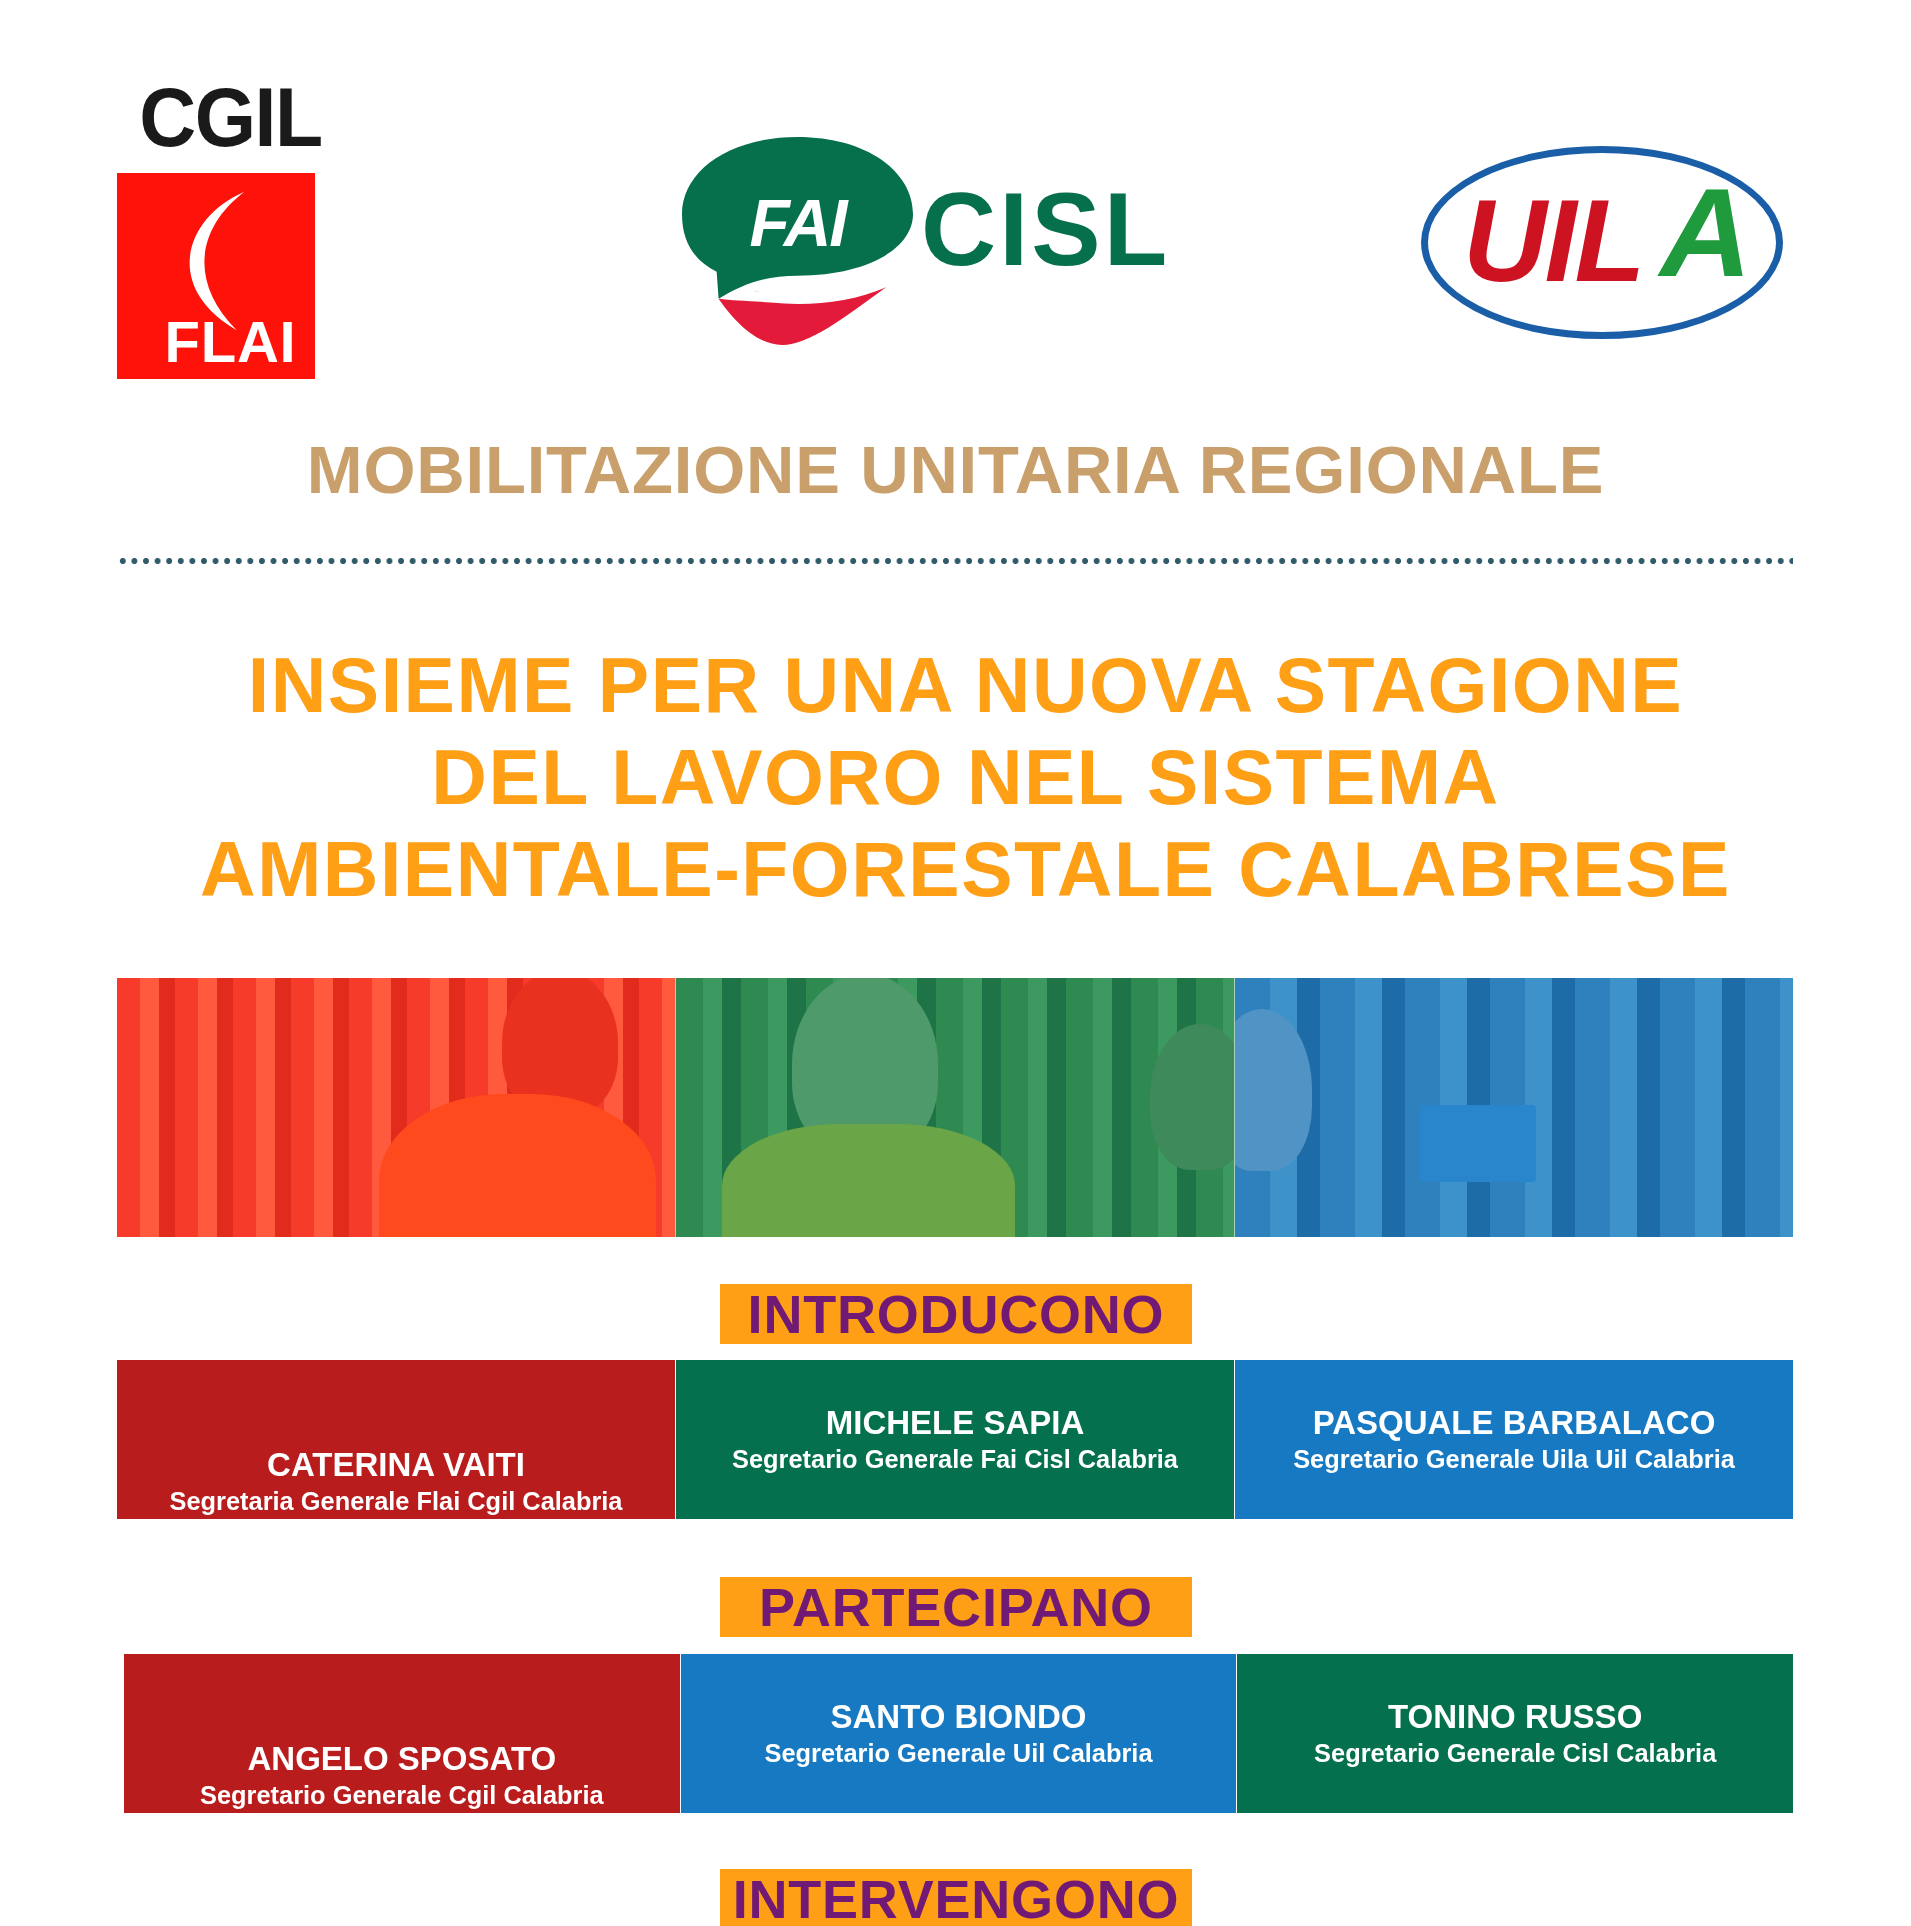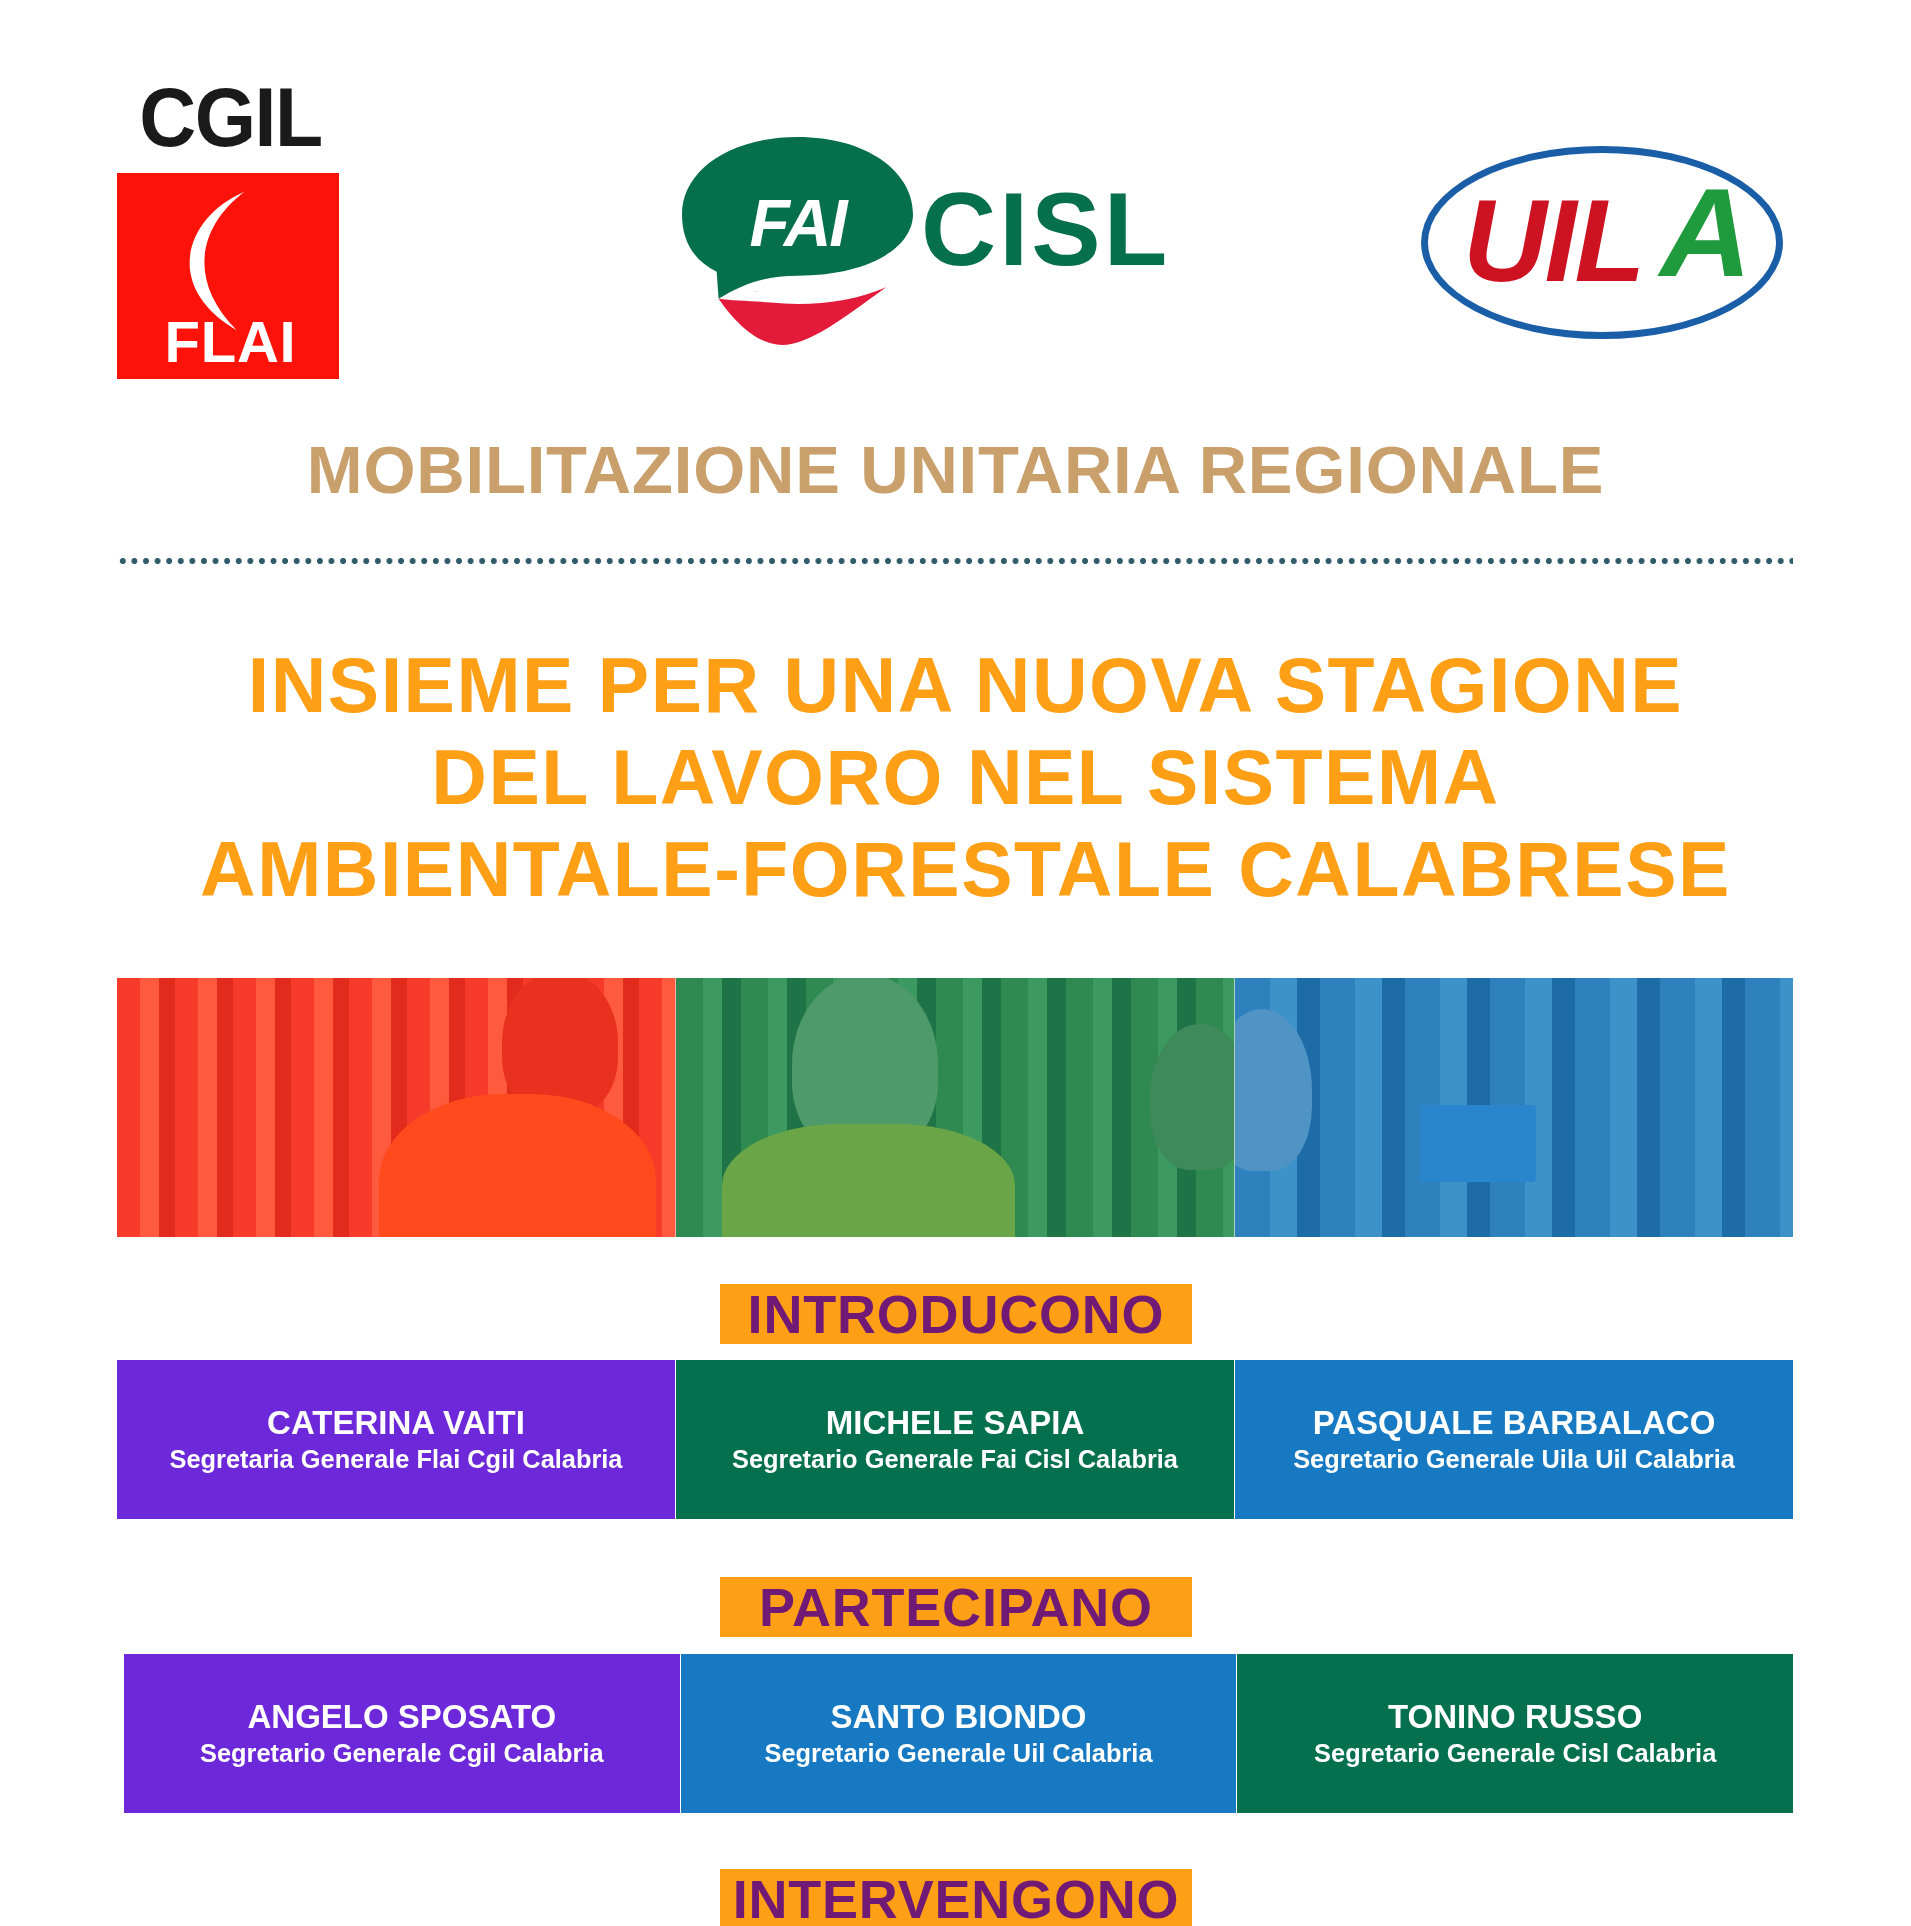--- a/index.html
+++ b/index.html
@@ -9,21 +9,21 @@
   .abs { position: absolute; }
 
   
   .cgil-logo { left: 117px; top: 77px; width: 227px; height: 302px; }
   .cgil-word {
     position: absolute; left: 0; top: 0; width: 227px; height: 81px;
     font-weight: 900; font-size: 83px; line-height: 81px; color: #1a1a1a;
     text-align: center; letter-spacing: -1.5px; transform: scaleX(0.95);
   }
   .flai-box {
-    position: absolute; left: 0; top: 96px; width: 222px; height: 206px; background: #fe1209;
+    position: absolute; left: 0; top: 96px; width: 198px; height: 206px; background: #fe1209;
   }
   .flai-crescent { position: absolute; left: 31px; top: 15.4px; width: 139px; height: 146px; }
   .flai-word {
     position: absolute; left: 0; bottom: 7.7px; width: 227px; text-align: center;
     color: #fff; font-weight: 900; font-size: 58px; line-height: 58px; letter-spacing: 0.8px;
   }
 
   .fai-logo { left: 682px; top: 137px; width: 551px; height: 208px; }
   .fai-bubble { position: absolute; left: 0; top: 0; width: 231px; height: 208px; }
   .fai-word {
@@ -85,21 +85,21 @@
     letter-spacing: 0.8px;
   }
 
   
   .speaker-row { position: absolute; left: 117px; width: 1676px; height: 159px; display: flex; }
   .speaker-cell {
     flex: 1; display: flex; flex-direction: column; align-items: center; justify-content: center;
     color: #fff; border-right: 1.2px solid #ffffff;
   }
   .speaker-cell:last-child { border-right: none; }
-  .speaker-cell.red { background: #6d28d9; }
+  .speaker-cell.red { background: #b91c1c; justify-content: flex-end; }
   .speaker-cell.green { background: #05704d; }
   .speaker-cell.blue { background: #1679c1; }
   .speaker-name { font-weight: 700; font-size: 33px; line-height: 39px; letter-spacing: 0px; }
   .speaker-role { font-weight: 700; font-size: 25.4px; line-height: 35px; }
 </style>
 </head>
 <body>
 
 <div class="abs cgil-logo">
   <div class="cgil-word">CGIL</div>

